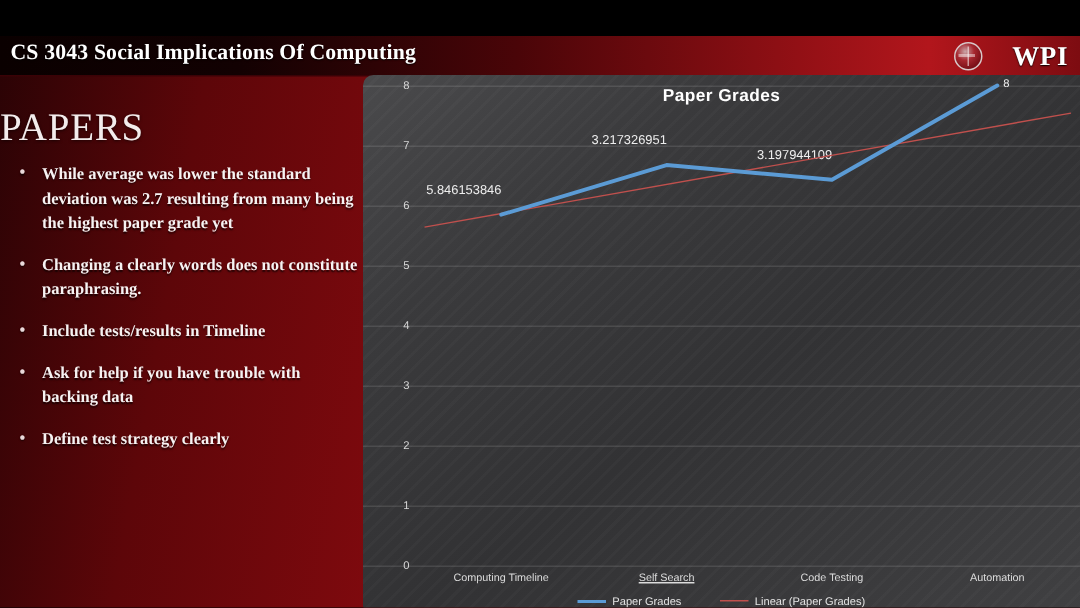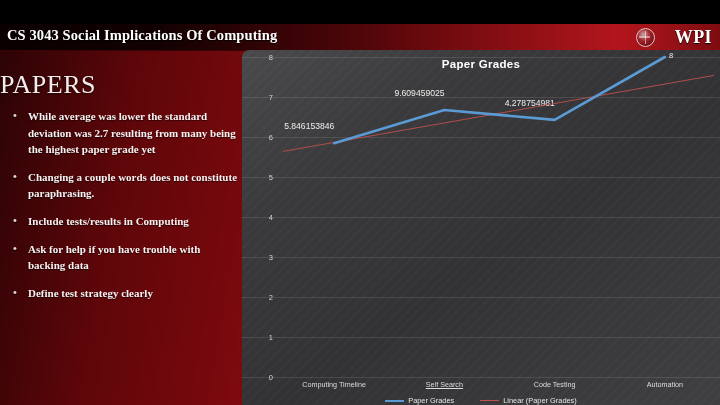--- a/index.html
+++ b/index.html
@@ -82,22 +82,22 @@
     <div id="brand">
       <span id="wpi-seal"></span>
       <span id="wpi-text">WPI</span>
     </div>
   </div>
 
   <div id="left">
     <div id="papers-title">PAPERS</div>
     <ul id="bullets">
       <li>While average was lower the standard deviation was 2.7 resulting from many being the highest paper grade yet</li>
-      <li>Changing a couple words does not constitute paraphrasing.</li>
-      <li>Include tests/results in Computing</li>
+      <li>Changing a clearly words does not constitute paraphrasing.</li>
+      <li>Include tests/results in Timeline</li>
       <li>Ask for help if you have trouble with backing data</li>
       <li>Define test strategy clearly</li>
     </ul>
   </div>
 
   <div id="chart">
     <div id="chart-title">Paper Grades</div>
     <div id="plot">
         <div class="grid-row" style="top: 327px;"></div>
         <div class="ytick" style="top: 327px;">0</div>
@@ -115,22 +115,22 @@
         <div class="ytick" style="top: 87px;">6</div>
         <div class="grid-row" style="top: 47px;"></div>
         <div class="ytick" style="top: 47px;">7</div>
         <div class="grid-row" style="top: 7px;"></div>
         <div class="ytick" style="top: 7px;">8</div>
         <div class="xtick" style="left: 92.125px;">Computing Timeline</div>
         <div class="xtick" style="left: 202.375px; text-decoration: underline;">Self Search</div>
         <div class="xtick" style="left: 312.625px; text-align: center;">Code Testing</div>
         <div class="xtick" style="left: 422.875px;">Automation</div>
         <div class="dlabel" style="left: 42.125px; top: 71.1538px;">5.846153846</div>
-        <div class="dlabel" style="left: 152.375px; top: 38.0435px;">9.609459025</div>
-        <div class="dlabel" style="left: 262.625px; top: 47.8571px;">4.278754981</div>
+        <div class="dlabel" style="left: 152.375px; top: 38.0435px;">3.217326951</div>
+        <div class="dlabel" style="left: 262.625px; top: 47.8571px;">3.197944109</div>
         <div class="dlabel" style="left: 426.875px; top: 1px; font-size: 7.5px;">8</div>
       </div>
     <svg id="series" viewBox="0 0 478 360" preserveAspectRatio="none">
         <line x1="41" y1="101.4" x2="472" y2="25.399999999999977" stroke="#c0504d" stroke-width="0.9"></line>
         <polyline points="92.125,93.15384616 202.375,60.04347827999999 312.625,69.85714284 422.875,7" fill="none" stroke="#5b9bd5" stroke-width="2.6" stroke-linejoin="round" stroke-linecap="round"></polyline>
       </svg>
     <div id="legend">
       <div class="legend-item">
         <span class="swatch sw-blue"></span>
         <span>Paper Grades</span>

